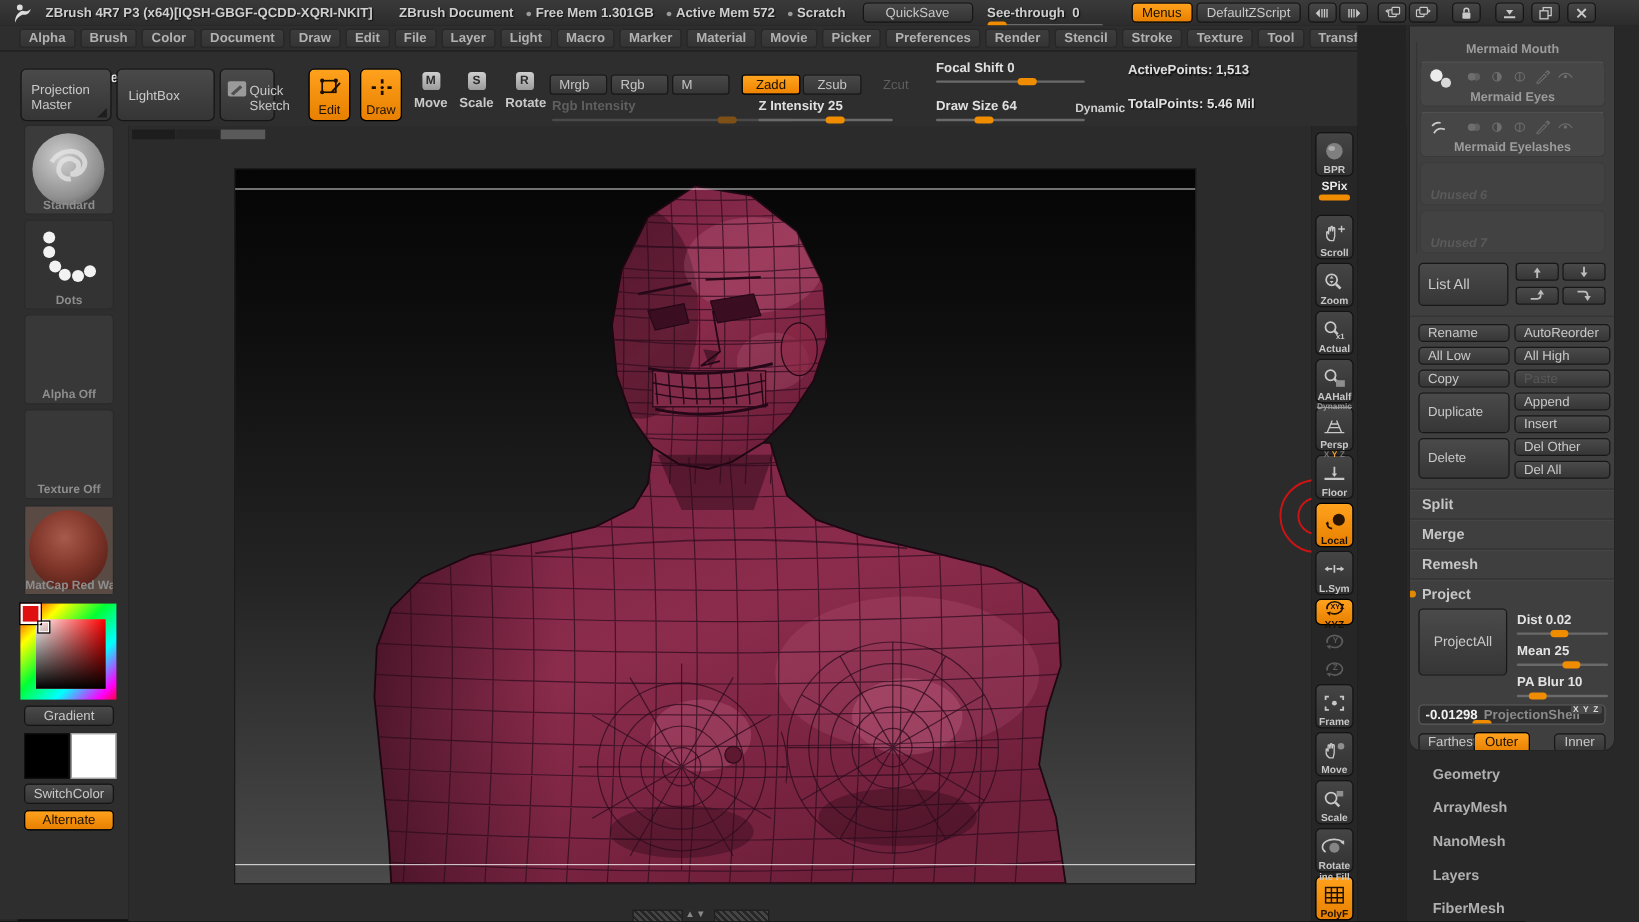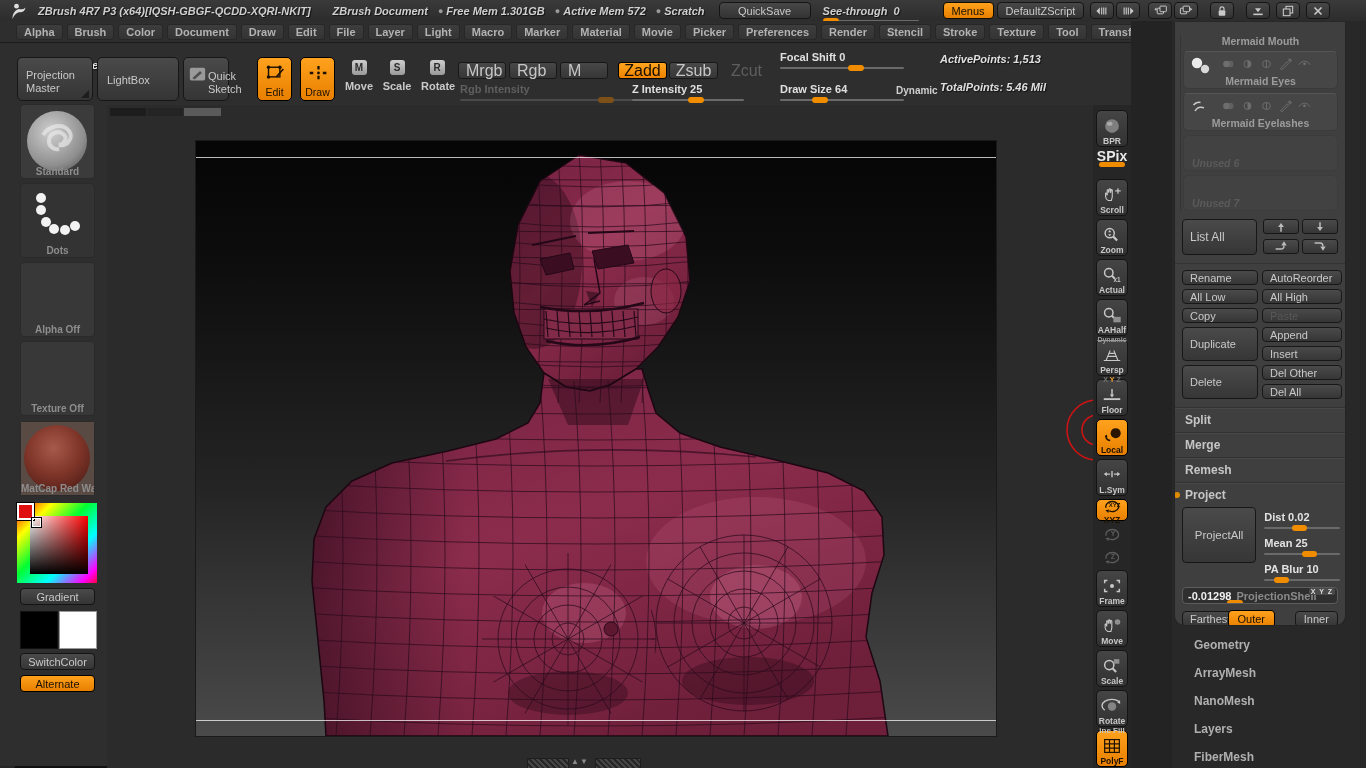--- a/index.html
+++ b/index.html
@@ -1,20 +1,20 @@
 <!DOCTYPE html>
 <html><head>
 <meta charset="utf-8">
 <style>
   html,body{margin:0;padding:0;background:#111;}
   #app{position:relative;width:1366px;height:768px;overflow:hidden;
        font-family:"Liberation Sans",sans-serif;font-weight:bold;
        -webkit-font-smoothing:antialiased;user-select:none;}
   .abs{position:absolute;}
-  .ts{text-shadow:1px 1px 1px rgba(0,0,0,.65);font-style:italic;}
+  .ts{text-shadow:1px 1px 1px rgba(0,0,0,.65);}
   
   #titlebar{left:0;top:0;width:1366px;height:21px;background:linear-gradient(#3a3a3a,#2c2c2c);
             border-bottom:1px solid #191919;display:flex;align-items:center;color:#cfcfcf;font-size:11px;}
   #titlebar .tseg{margin-left:10px;white-space:nowrap;}
   .mini-btn{height:17px;background:linear-gradient(#474747,#333);border:1px solid #151515;border-radius:4px;
             color:#c9c9c9;font-size:11px;display:inline-flex;align-items:center;justify-content:center;
             padding:0 8px;box-sizing:border-box;}
   .mini-btn.orange{background:linear-gradient(#ffa21d,#e87f00);color:#161000;border-color:#120b00;}
   .ico-btn{width:24px;padding:0 2px;}
   .bullet{color:#9a9a9a;margin:0 3px 0 10px;font-size:9px;}
@@ -23,21 +23,21 @@
            display:flex;align-items:center;padding-left:16px;box-sizing:border-box;}
   .menu-btn{height:16px;margin-right:4px;background:linear-gradient(#3d3d3d,#343434);border:1px solid #272727;
             border-radius:3px;color:#b2b2b2;font-size:11px;font-weight:bold;display:inline-flex;align-items:center;
             padding:0 7px;font-family:"Liberation Sans",sans-serif;}
   
   #topshelf{left:0;top:43px;width:1366px;height:62px;background:#2e2e2e;border-bottom:1px solid #141414;color:#ddd;}
   .shelf-btn{position:absolute;background:linear-gradient(#4a4a4a,#353535);border:1px solid #161616;border-radius:5px;
              color:#c9c9c9;font-size:11px;box-sizing:border-box;}
   .shelf-btn.orange{background:linear-gradient(#ffa21d,#e87f00);color:#1c1100;border-color:#000;}
   .sm-btn{position:absolute;height:17px;background:linear-gradient(#484848,#363636);border:1px solid #181818;
-          border-radius:3px;color:#c6c6c6;font-size:16px;display:flex;align-items:center;justify-content:center;box-sizing:border-box;}
+          border-radius:3px;color:#c6c6c6;font-size:11px;display:flex;align-items:center;justify-content:center;box-sizing:border-box;}
   .sm-btn.orange{background:linear-gradient(#ffa51f,#ef8300);color:#190f00;border-color:#000;}
   .sm-btn.dimtxt{color:#5e5e5e;}
   .slider-lab{position:absolute;font-size:11px;color:#e0e0e0;white-space:nowrap;}
   .slider-lab.dim{color:#5f5f5f;}
   .track{position:absolute;height:2px;background:#6a6a6a;border-radius:1px;}
   .track.dim{background:#4a4a4a;}
   .knob{position:absolute;width:16px;height:6px;border-radius:3px;background:#f08c00;top:-2px;}
   .knob.brown{background:#7c5017;}
   .letter-ico{width:15px;height:15px;border-radius:3px;background:linear-gradient(#cfcfcf,#9a9a9a);
               color:#2c2c2c;font-size:10px;display:flex;align-items:center;justify-content:center;margin:0 auto;}
@@ -67,21 +67,21 @@
               align-items:center;padding-top:5px;box-sizing:border-box;}
   .rs-item{position:relative;width:32px;height:37px;margin-bottom:3px;background:linear-gradient(#454545,#313131);
            border:1px solid #141414;border-radius:5px;color:#c8c8c8;display:flex;flex-direction:column;
            align-items:center;justify-content:flex-end;box-sizing:border-box;flex:none;}
   .rs-item .rs-ico{height:20px;display:flex;align-items:center;}
   .rs-item .rs-lab{font-size:8.5px;line-height:10px;color:inherit;}
   .rs-item.active{background:linear-gradient(#ffa21d,#e87f00);color:#1c1100;border-color:#000;}
   .rs-item.dim{background:transparent;border-color:transparent;color:#5c5c5c;height:20px;}
   .rs-item.compact{height:22px;justify-content:center;}
   .rs-item.spix{background:transparent;border-color:transparent;height:26px;color:#e8e8e8;justify-content:flex-start;}
-  .rs-item.spix .rs-lab{font-size:14px;}
+  .rs-item.spix .rs-lab{font-size:10px;}
   .spix-slider{width:26px;height:5px;border-radius:3px;background:#f08c00;margin-top:1px;}
   .rs-ov{position:absolute;top:-4px;left:0;width:100%;text-align:center;font-size:7px;color:#9a9a9a;z-index:3;}
   .rs-ov.strike{text-decoration:line-through;}
   .rs-ov.xyz span{padding:0 1px;color:#777;}
   .rs-ov.xyz span:nth-child(2){color:#f0a030;}
   .rs-ov.fill{font-size:8px;color:#c8c8c8;top:-5px;}
   
   #rightgap{left:1131px;top:21px;width:41px;height:747px;background:#232323;}
   #rightcol{left:1172px;top:21px;width:194px;height:747px;background:#282828;}
   #toolpanel{position:absolute;left:2px;top:1px;width:172px;height:604px;background:#3f3f3f;

